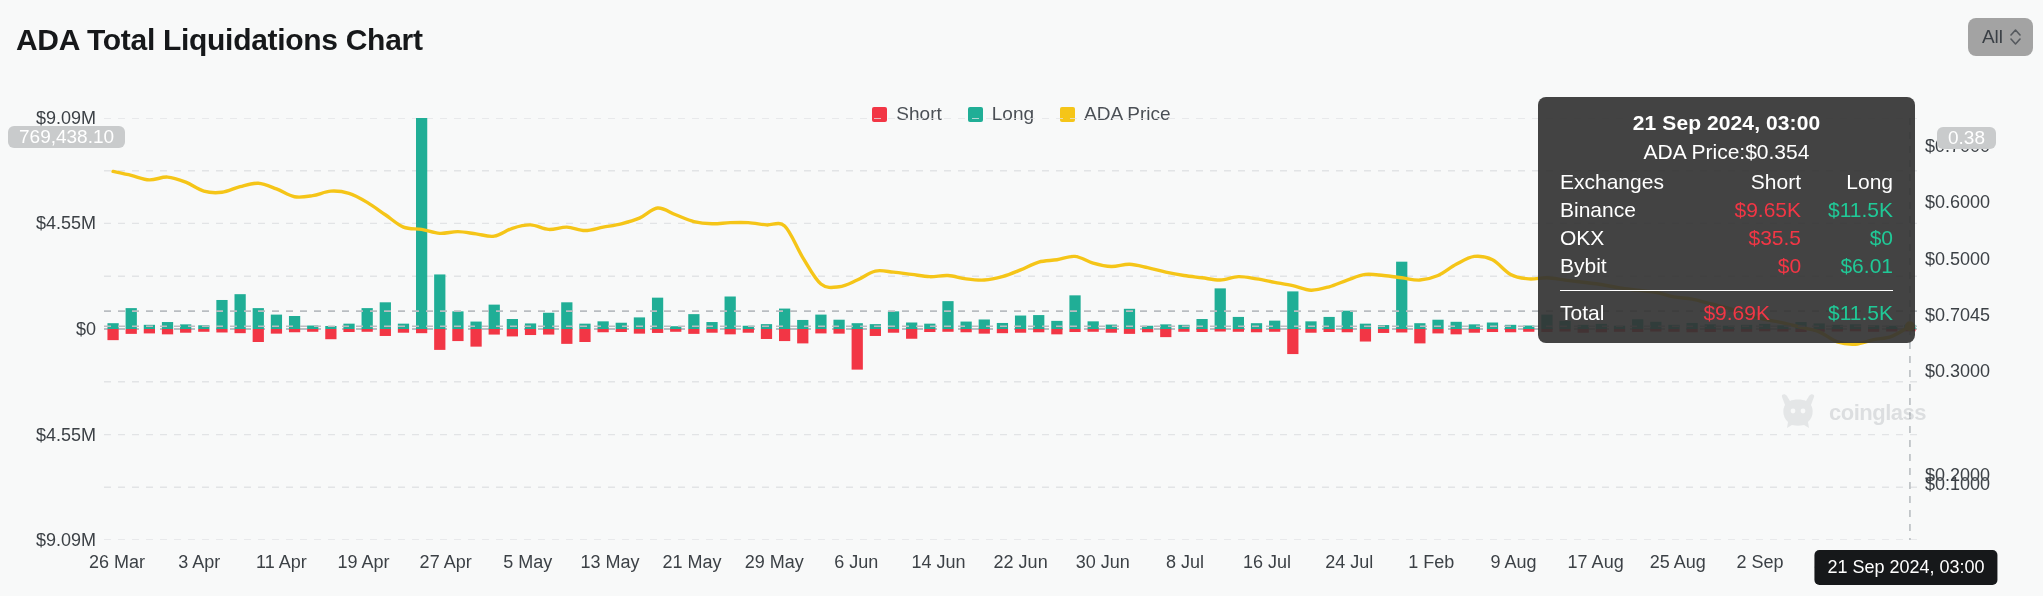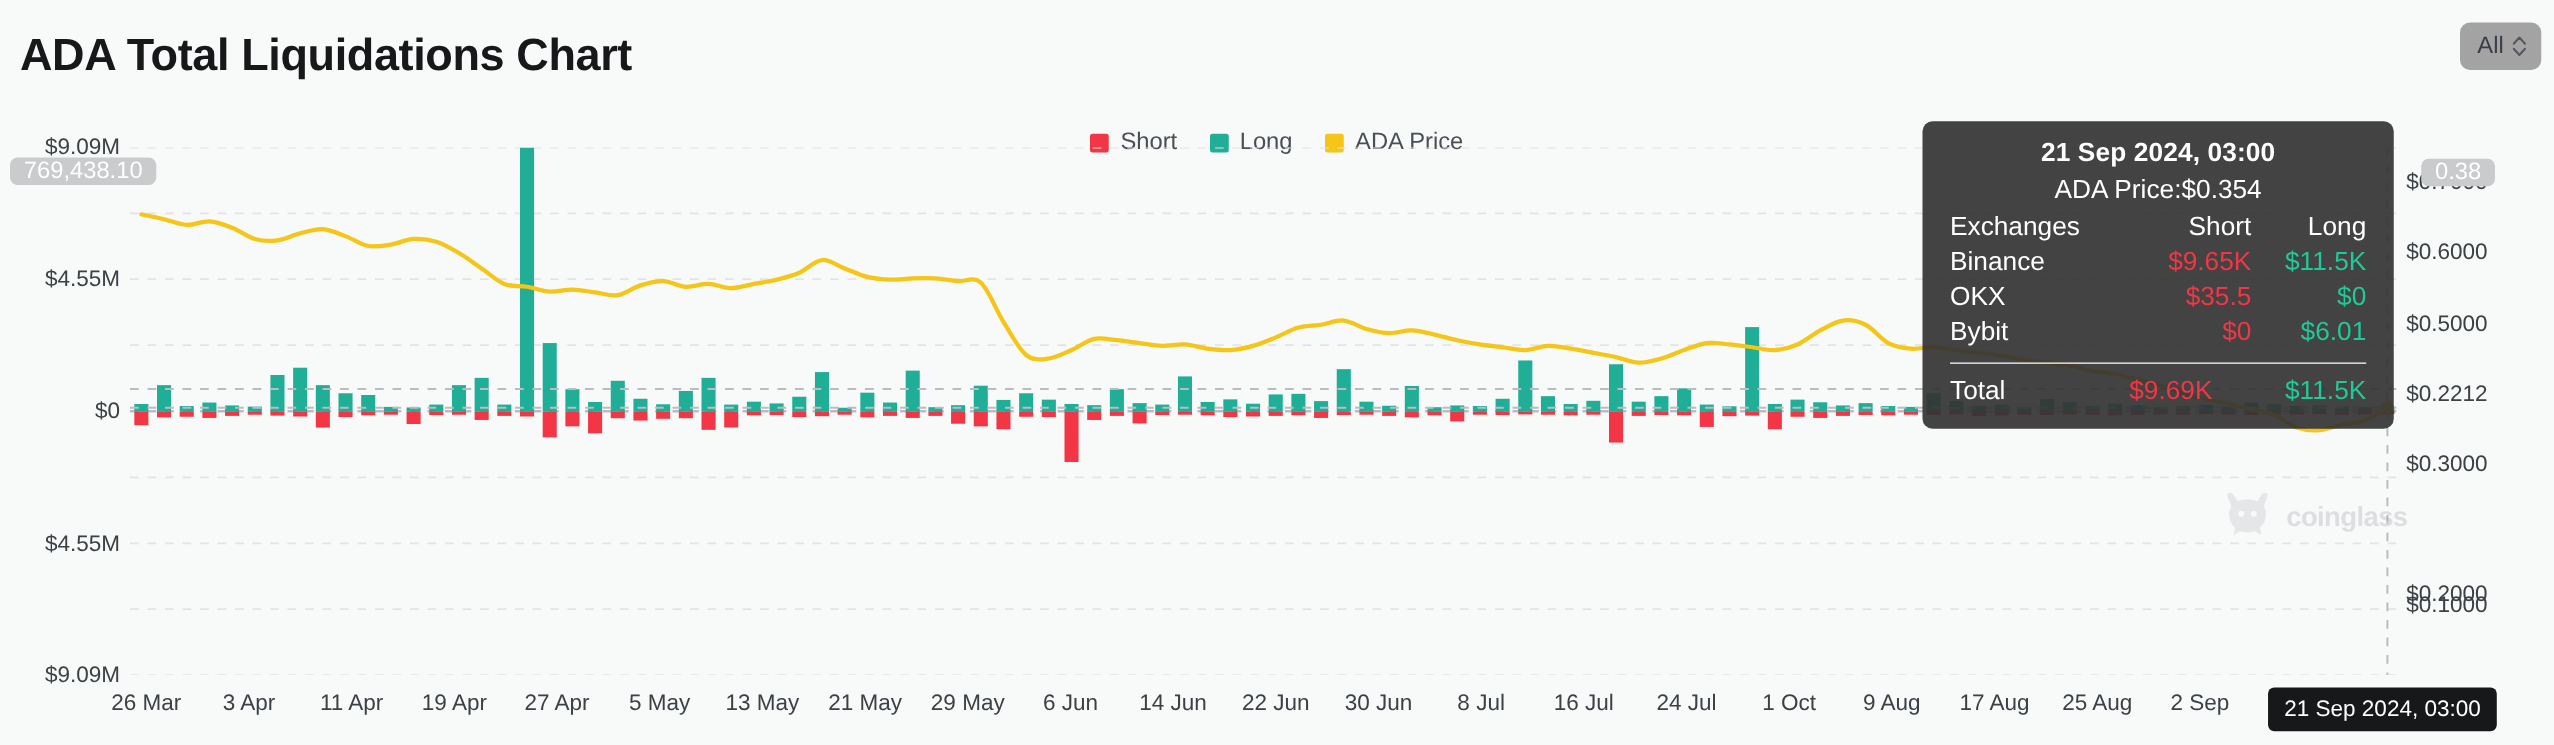--- a/index.html
+++ b/index.html
@@ -7,21 +7,21 @@
     width: 2043px; height: 596px;
     background: #f8f9f9;
     font-family: "Liberation Sans", sans-serif;
     overflow: hidden;
   }
   #root { position: relative; width: 2043px; height: 596px; background: #f8f9f9; }
 
   
   #chart-title {
     position: absolute; left: 16px; top: 23px;
-    font-size: 36px; font-weight: bold; color: #16181a;
+    font-size: 30px; font-weight: bold; color: #16181a;
     letter-spacing: -0.3px;
   }
   #range-select {
     position: absolute; right: 10px; top: 18px;
     height: 38px; min-width: 62px;
     display: flex; align-items: center; gap: 7px;
     padding: 0 12px 0 14px;
     background: #a3a3a3; border-radius: 8px;
     font-size: 19px; color: #3a3f45;
     cursor: pointer;
@@ -147,21 +147,21 @@
       <div class="ytick-left" style="top: 0px;">$9.09M</div>
       <div class="ytick-left" style="top: 105.384px;">$4.55M</div>
       <div class="ytick-left" style="top: 211px;">$0</div>
       <div class="ytick-left" style="top: 316.616px;">$4.55M</div>
       <div class="ytick-left" style="top: 422px;">$9.09M</div>
     </div>
   <div id="yaxis-right">
       <div class="ytick-right" style="top: 28.1333px;">$0.7000</div>
       <div class="ytick-right" style="top: 84.4px;">$0.6000</div>
       <div class="ytick-right" style="top: 140.667px;">$0.5000</div>
-      <div class="ytick-right" style="top: 196.933px;">$0.2212</div>
+      <div class="ytick-right" style="top: 196.933px;">$0.7045</div>
       <div class="ytick-right" style="top: 253.2px;">$0.3000</div>
       <div class="ytick-right" style="top: 309.467px; margin-top: 48px;">$0.2000</div>
       <div class="ytick-right" style="top: 365.733px;">$0.1000</div>
     </div>
   <div id="xaxis">
       <div class="xtick" style="left: 13.075px;">26 Mar</div>
       <div class="xtick" style="left: 95.2167px;">3 Apr</div>
       <div class="xtick" style="left: 177.358px;">11 Apr</div>
       <div class="xtick" style="left: 259.5px;">19 Apr</div>
       <div class="xtick" style="left: 341.642px;">27 Apr</div>
@@ -169,21 +169,21 @@
       <div class="xtick" style="left: 505.925px;">13 May</div>
       <div class="xtick" style="left: 588.067px;">21 May</div>
       <div class="xtick" style="left: 670.209px;">29 May</div>
       <div class="xtick" style="left: 752.35px;">6 Jun</div>
       <div class="xtick" style="left: 834.492px;">14 Jun</div>
       <div class="xtick" style="left: 916.634px;">22 Jun</div>
       <div class="xtick" style="left: 998.776px;">30 Jun</div>
       <div class="xtick" style="left: 1080.92px;">8 Jul</div>
       <div class="xtick" style="left: 1163.06px;">16 Jul</div>
       <div class="xtick" style="left: 1245.2px;">24 Jul</div>
-      <div class="xtick" style="left: 1327.34px;">1 Oct</div>
+      <div class="xtick" style="left: 1327.34px;">1 Feb</div>
       <div class="xtick" style="left: 1409.48px;">9 Aug</div>
       <div class="xtick" style="left: 1491.63px;">17 Aug</div>
       <div class="xtick" style="left: 1573.77px;">25 Aug</div>
       <div class="xtick" style="left: 1655.91px;">2 Sep</div>
       <div class="xtick" style="left: 1738.05px;">10 Sep</div>
     </div>
 
   <div id="plot-area">
     <svg id="plot-svg" viewBox="0 0 1815 422" preserveAspectRatio="none">
         <line x1="0" y1="0" x2="1815" y2="0" stroke="#e2e4e6" stroke-width="1.4" stroke-dasharray="7 7"></line>

